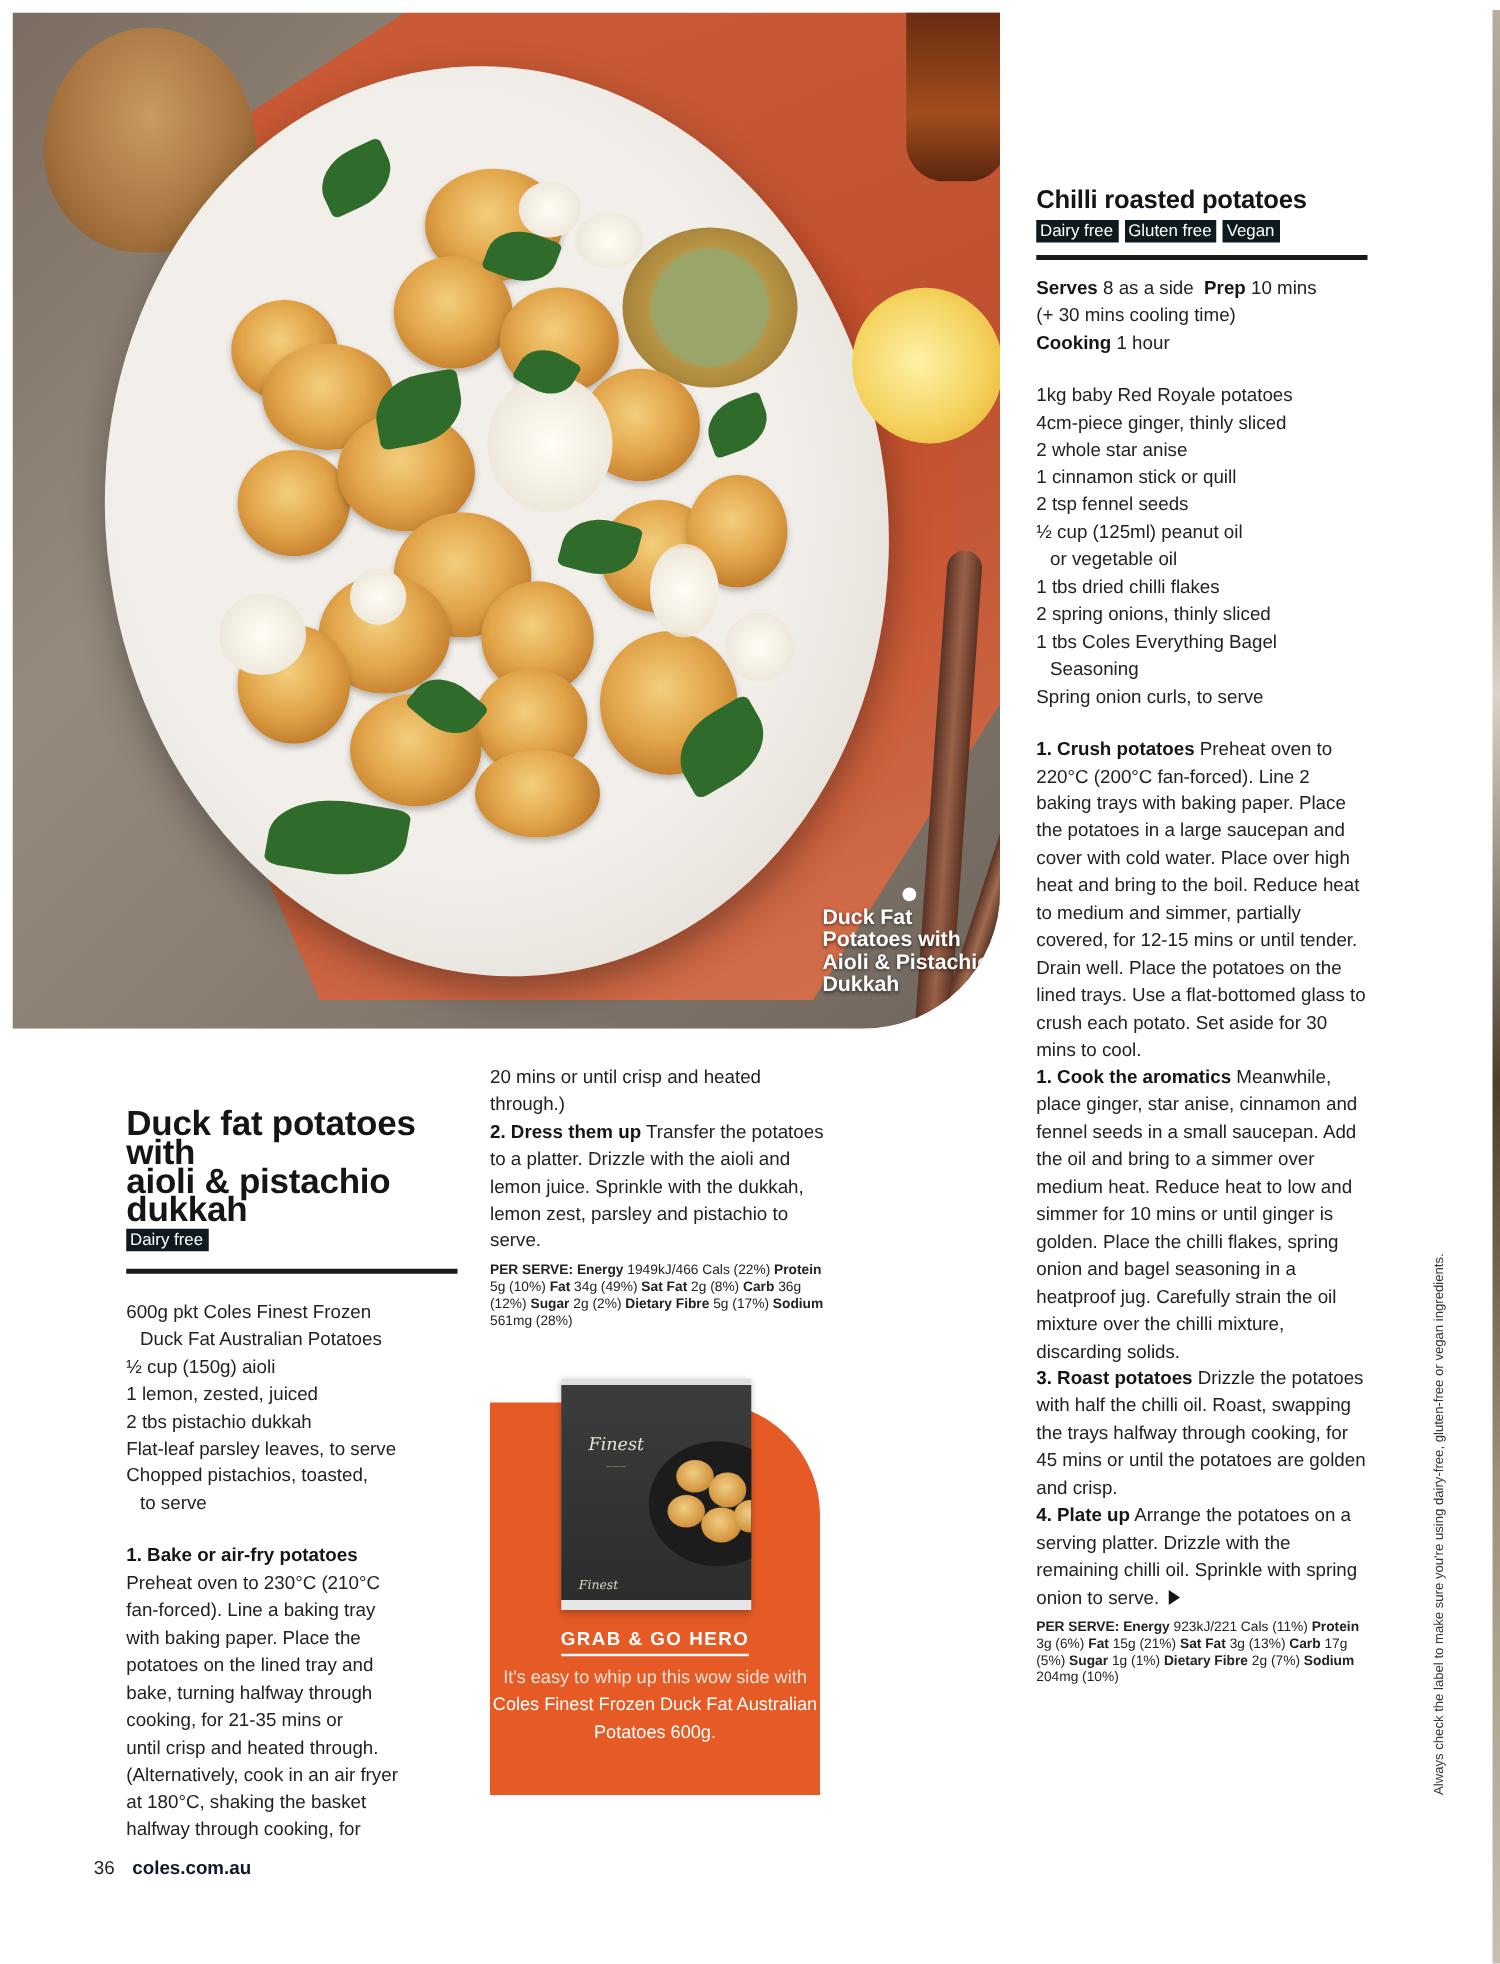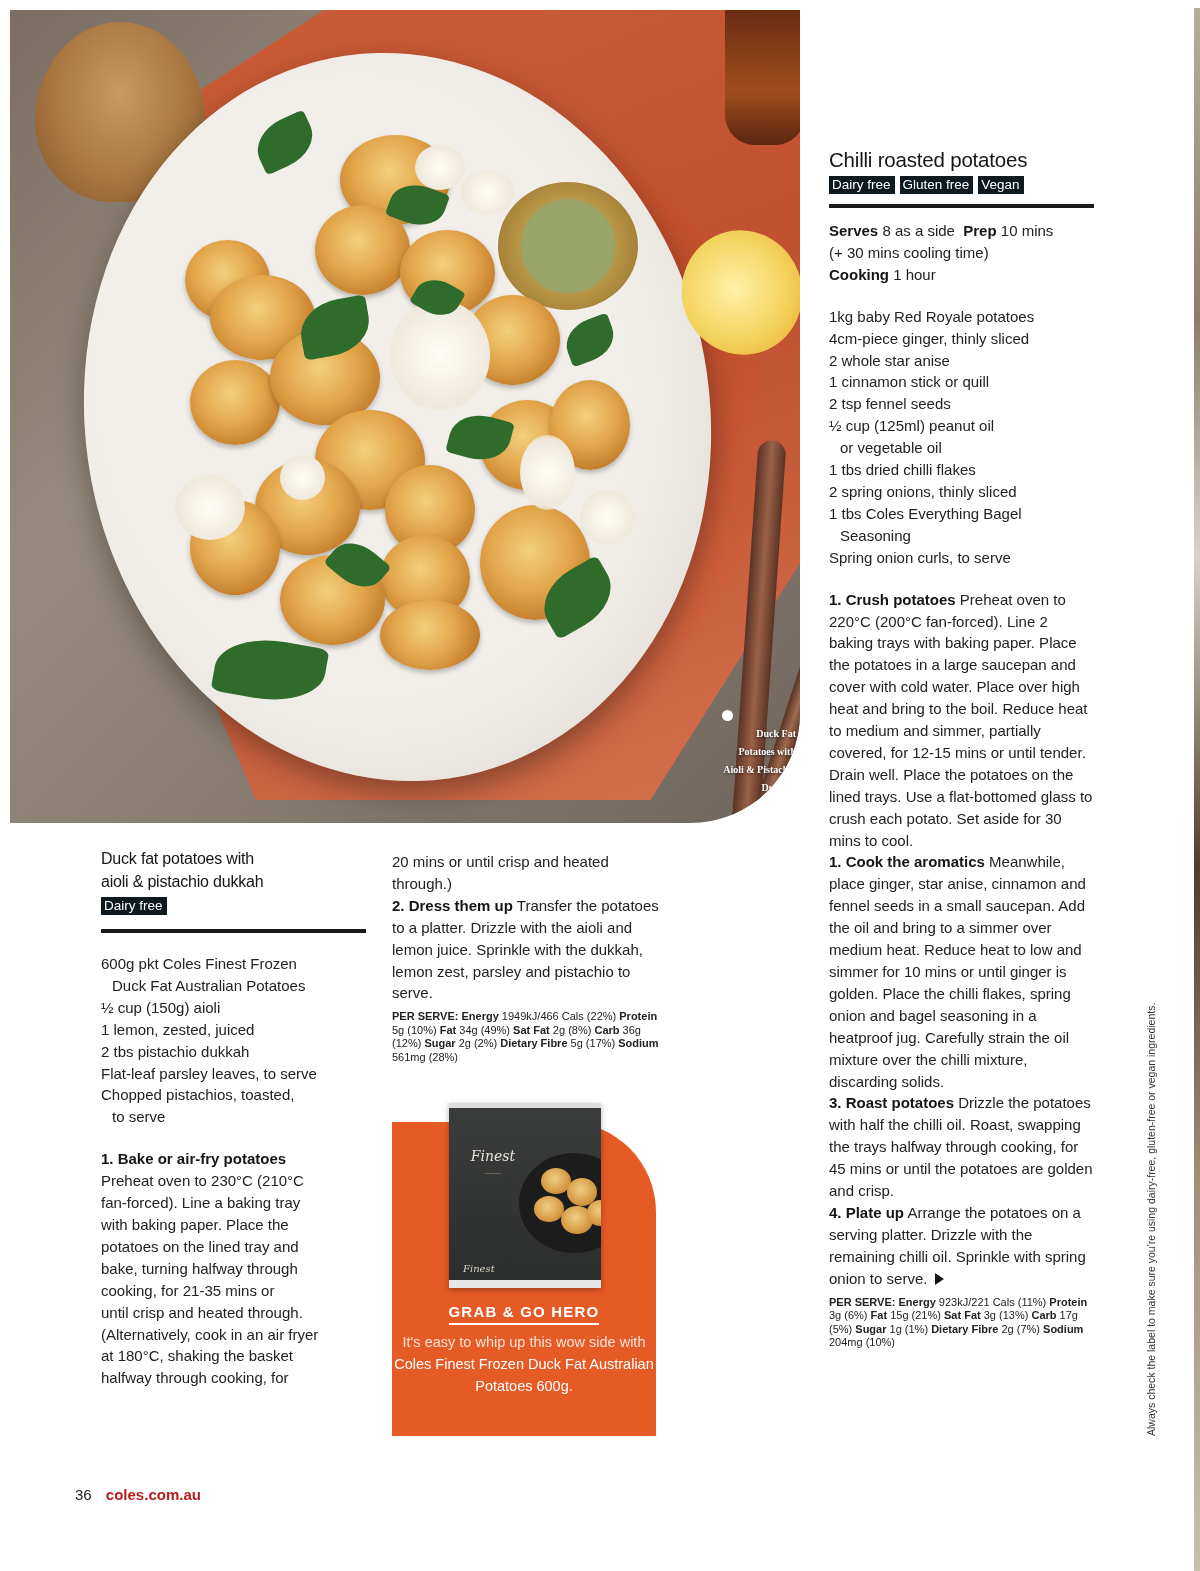--- a/index.html
+++ b/index.html
@@ -33,45 +33,45 @@
   .photo .fork { position:absolute; left:735px; top:430px; width:28px; height:390px;
     background: linear-gradient(90deg, #5a3324, #9a6148, #5a3324); border-radius: 14px; transform: rotate(4deg); }
   .photo .spoon { position:absolute; left:770px; top:600px; width:20px; height:240px;
     background: linear-gradient(90deg, #5a3324, #a06a50, #5a3324); border-radius: 10px; transform: rotate(18deg); }
   .potato { position:absolute; border-radius:50%;
     background: radial-gradient(circle at 45% 40%, #f3cf7d 0, #e2a54a 45%, #c07a2a 80%, #9a5a1c 100%);
     box-shadow: 0 3px 5px rgba(0,0,0,.25); }
   .aioli { position:absolute; border-radius:50%; background: radial-gradient(circle, #fffdf6 0, #efe9dc 70%, rgba(239,233,220,0) 100%); }
   .herb { position:absolute; border-radius: 60% 10% 60% 10%; background: #2f6b2a; }
   .caption {
-    position:absolute; left: 648px; top: 700px; width: 138px; text-align:right;
-    color:#ffffff; font-weight:700; font-size: 10px; line-height: 18px; text-shadow: 0 1px 3px rgba(0,0,0,.6); font-family: Liberation Serif, serif;
+    position:absolute; left: 648px; top: 700px; width: 138px; text-align:left;
+    color:#ffffff; font-weight:700; font-size: 17px; line-height: 18px; text-shadow: 0 1px 3px rgba(0,0,0,.6);
   }
   .caption .dot { display:block; width:11px; height:11px; border-radius:50%; background:#fff; margin: 0 auto 4px; }
 
   
   .recipe-r { position:absolute; left: 829px; top: 148px; width: 265px; }
-  .title { font-weight: 400; font-size: 20.5px; line-height: 23px; color: #151515; letter-spacing: -0.2px; }
+  .title { font-weight: 700; font-size: 20.5px; line-height: 23px; color: #151515; letter-spacing: -0.2px; }
   .tags { display:flex; gap: 5px; margin-top: 5px; }
   .tag { background: #0e1a1f; color:#ffffff; font-size: 13.5px; line-height: 16px; padding: 1px 4px 1px 3px; }
   .rule { height: 4px; background:#1a1a1a; margin-top: 10px; }
   .body { font-size: 15px; line-height: 21.9px; color: #222; }
   .body b { font-weight:700; color:#151515; }
   .meta { margin-top: 12px; }
   .ingredients { margin-top: 20px; }
   .ingredients .line { white-space: nowrap; }
   .ingredients .indent { padding-left: 11px; }
   .method { margin-top: 20px; }
   .nutrition { font-size: 11px; line-height: 13.5px; margin-top: 6px; color:#222; }
   .nutrition b { font-weight:700; }
   .arrow { display:inline-block; width:0; height:0; border-top:6px solid transparent; border-bottom:6px solid transparent; border-left:9px solid #151515; margin-left:3px; vertical-align: -1px; }
 
   
   .recipe-l { position:absolute; left: 101px; top: 847px; width: 265px; }
-  .recipe-l .title { font-size: 16px; line-height: 23px; }
+  .recipe-l .title { font-size: 28px; line-height: 23px; margin-top: 40px; }
   .recipe-l .tags { margin-top: 4px; }
   .recipe-l .rule { margin-top: 14px; }
   .recipe-l .meta { margin-top: 13px; }
   .col2 { position:absolute; left: 392px; top: 851px; width: 268px; }
 
   
   .promo { position:absolute; left: 392px; top: 1122px; width: 264px; height: 314px;
     background:#e65a25; border-top-right-radius: 90px; }
   .bag { position:absolute; left: 449px; top: 1103px; width: 152px; height: 185px;
     background: linear-gradient(180deg, #3a3d3c 0%, #2b2e2d 100%); border-top: 5px solid #dedede; border-bottom: 8px solid #e6e6e6;
@@ -82,21 +82,21 @@
   .bag .pot { position:absolute; border-radius:50%; background: radial-gradient(circle at 45% 40%, #f0cd84 0, #d69a45 60%, #a8692a 100%); }
   .bag .foot { position:absolute; left: 14px; bottom: 6px; color:#d8d2c4; font-family:"DejaVu Serif", serif; font-style: italic; font-size: 10px; }
   .promo-text { position:absolute; left: 392px; top: 1302px; width: 264px; text-align:center; color:#ffffff; }
   .promo-head { display:inline-block; font-weight:700; font-size: 15px; letter-spacing: 1.2px; border-bottom: 2px solid #ffffff; padding-bottom: 1px; line-height: 20px; }
   .promo-body { font-size: 14.5px; line-height: 22px; margin-top: 6px; color: #fbe3d6; }
   .promo-body b { color:#ffffff; font-weight:400; }
 
   
   .footer { position:absolute; left: 75px; top: 1486px; font-size: 15px; line-height: 18px; }
   .footer .num { color:#222; margin-right: 10px; }
-  .footer .site { font-weight:700; color:#b91c1c; }
+  .footer .site { font-weight:700; color:#0f172a; }
   .sidenote { position:absolute; left: 1145px; top: 1436px; transform-origin: 0 0; transform: rotate(-90deg);
     font-size: 10.5px; color:#333; white-space: nowrap; width: 560px; }
   .edge-strip { position:absolute; left: 1194px; top: 8px; width: 6px; height: 1563px;
     background: linear-gradient(180deg, #b8ad9d 0%, #8a7d6e 20%, #d9d3c8 35%, #4d3d2c 55%, #9e8f7b 75%, #c8bfb1 100%); }
 </style>
 </head>
 <body>
 
 <div class="photo">
   <div class="napkin"></div>

